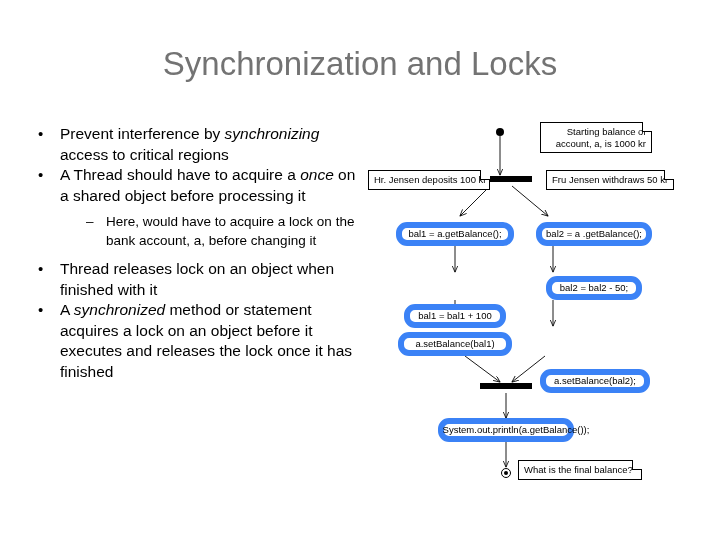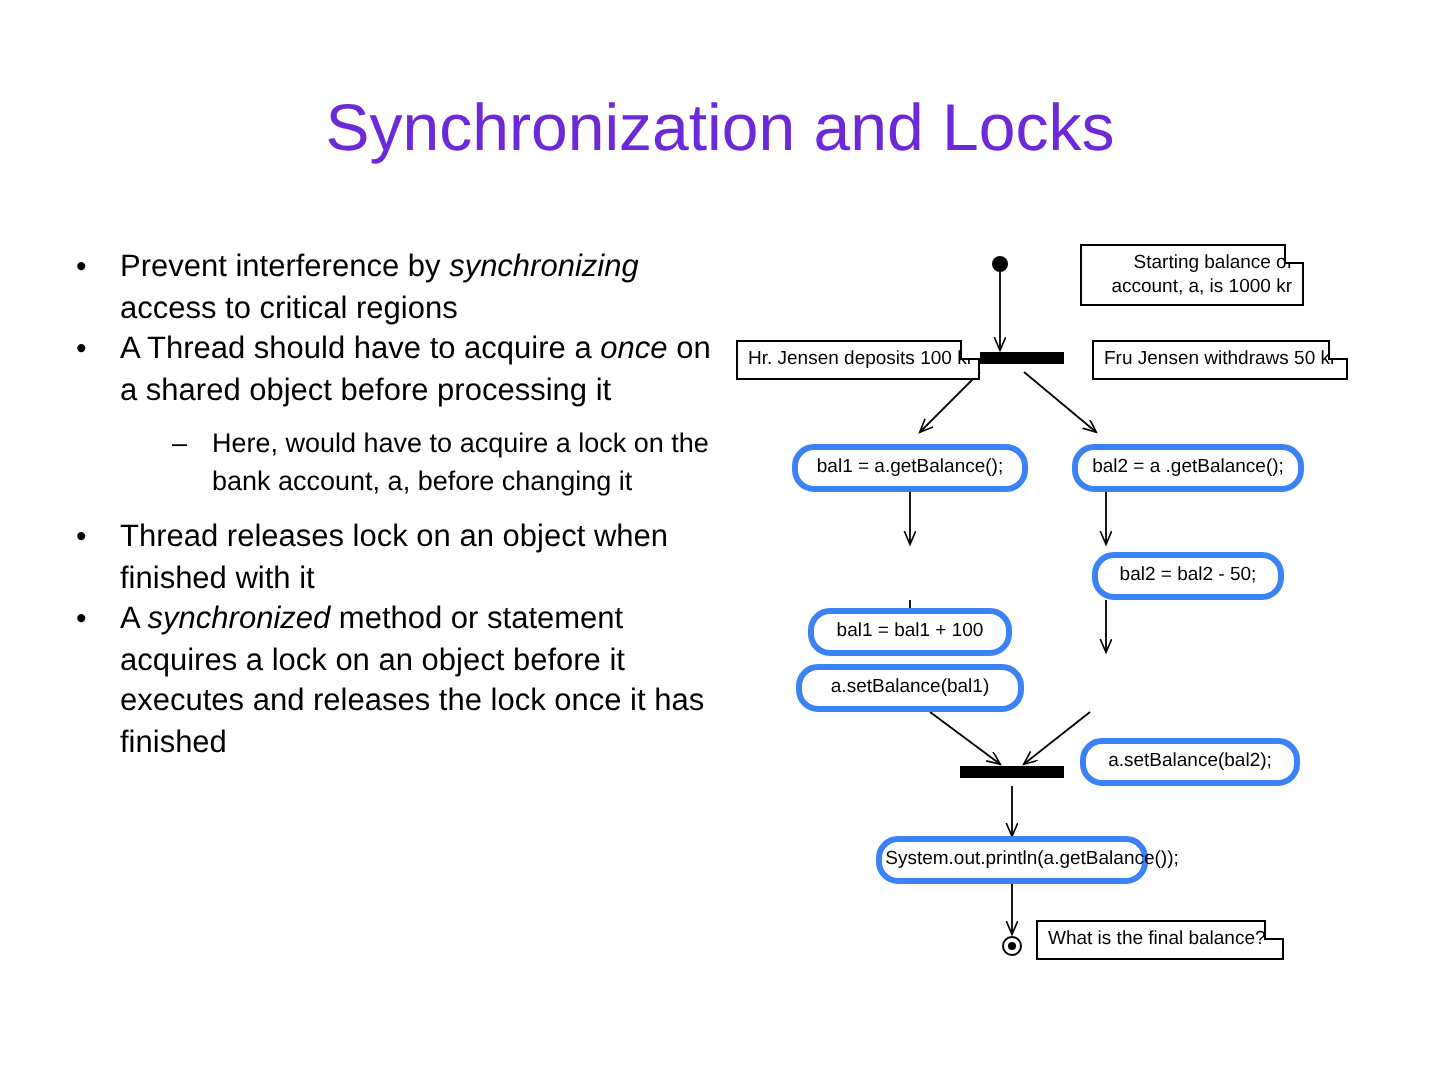--- a/index.html
+++ b/index.html
@@ -20,21 +20,21 @@
   #slide-title {
     position: absolute;
     left: 0;
     top: 44px;
     width: 720px;
     text-align: center;
     font-size: 33px;
     line-height: 40px;
     font-weight: normal;
     letter-spacing: 0px;
-    color: #6d28d9;
+    color: #737373;
   }
 
   
   #bullet-body {
     position: absolute;
     left: 34px;
     top: 124px;
     width: 325px;
   }
   .bullet-row {
@@ -100,21 +100,21 @@
     right: -1px;
     width: 10px;
     height: 10px;
     background: #ffffff;
     clip-path: polygon(100% 0, 100% 100%, 0 0);
   }
 
   .act-box {
     position: absolute;
     background: #ffffff;
-    border: 3px solid #3b82f6;
+    border: 6px solid #3b82f6;
     border-radius: 11px;
     font-size: 9.5px;
     line-height: 12px;
     display: flex;
     align-items: center;
     justify-content: center;
     box-sizing: border-box;
     white-space: nowrap;
     padding: 0 6px;
   }

